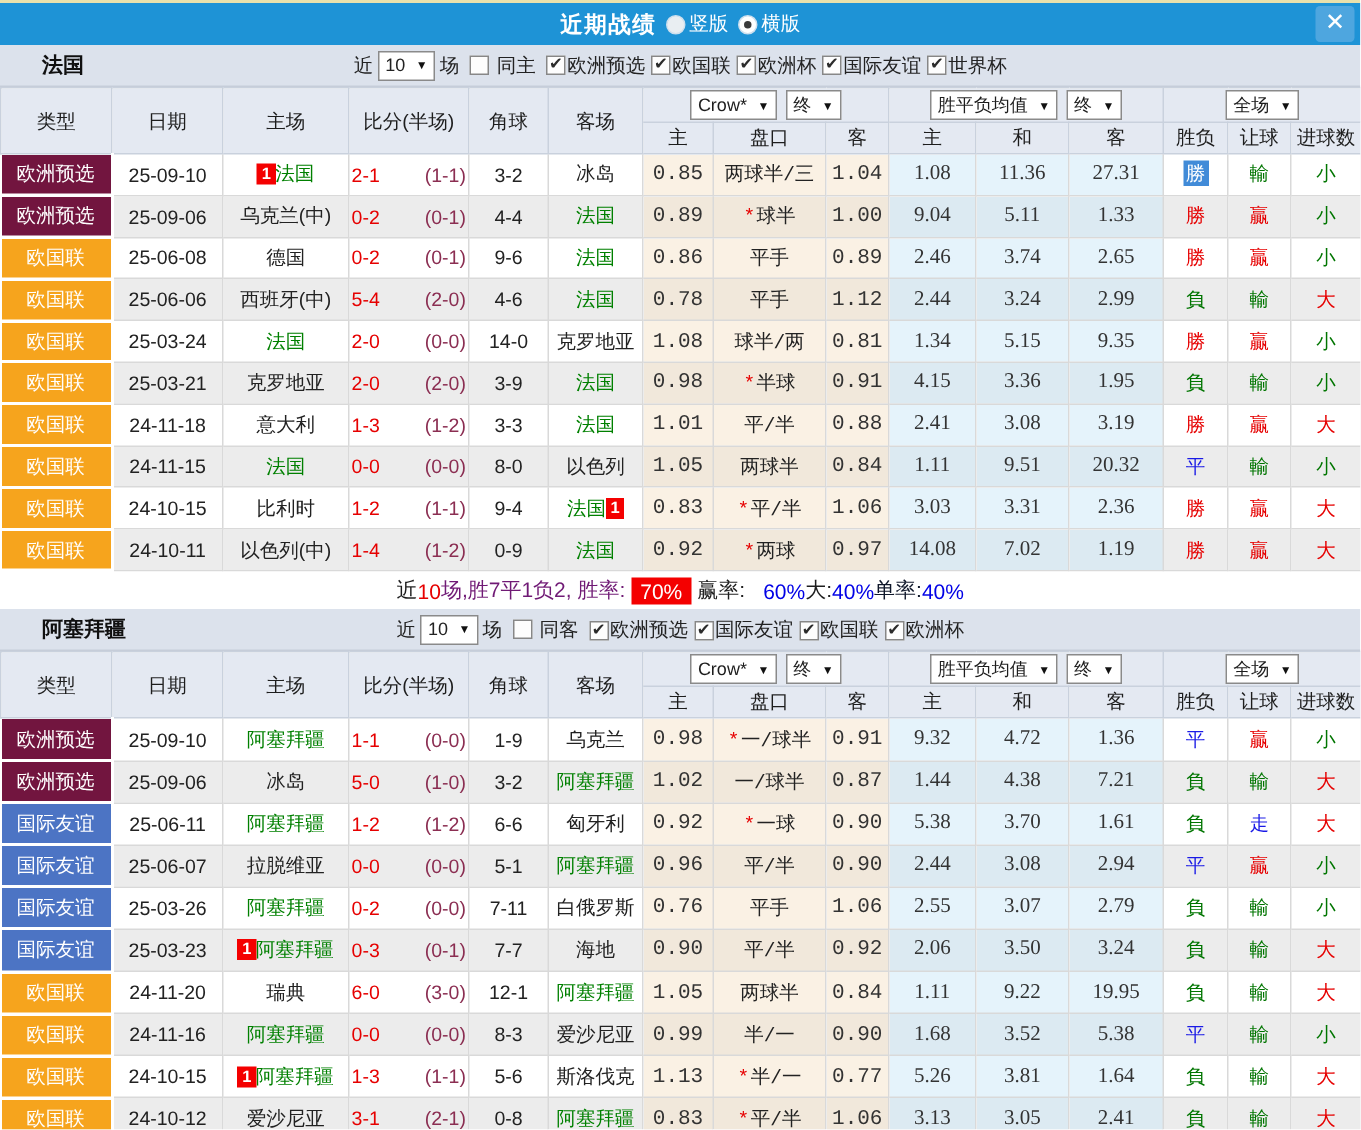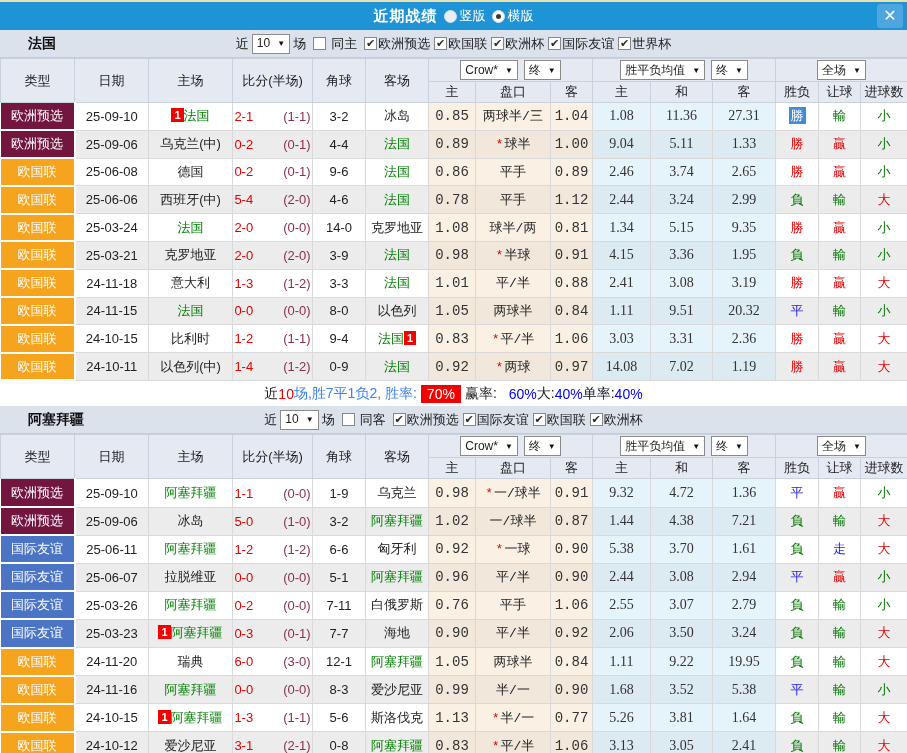--- a/index.html
+++ b/index.html
@@ -339,21 +339,21 @@
             <td class="c-avg num">1.19</td>
             <td><span style="color: rgb(230, 0, 0);">勝</span></td>
             <td><span style="color: rgb(230, 0, 0);">贏</span></td>
             <td><span style="color: rgb(230, 0, 0);">大</span></td>
           </tr>
         </tbody>
     </table>
     <div class="summary">
         <span style="color: rgb(29, 29, 29);">近</span>
         <span style="color: rgb(230, 0, 0);">10</span>
-        <span style="color: #3b82f6;">场,胜7平1负2, 胜率:</span>
+        <span style="color: #701a75;">场,胜7平1负2, 胜率:</span>
         <span class="sum-badge">70%</span>
         <span style="color: rgb(29, 29, 29);">赢率:</span>
         <span style="color: rgb(0, 0, 230); margin-left: 12px;">60%</span>
         <span style="color: rgb(29, 29, 29);"> 大:</span>
         <span style="color: rgb(0, 0, 230);">40%</span>
         <span style="color: #0f172a;"> 单率:</span>
         <span style="color: rgb(0, 0, 230);">40%</span>
       </div>
   </section>
 

